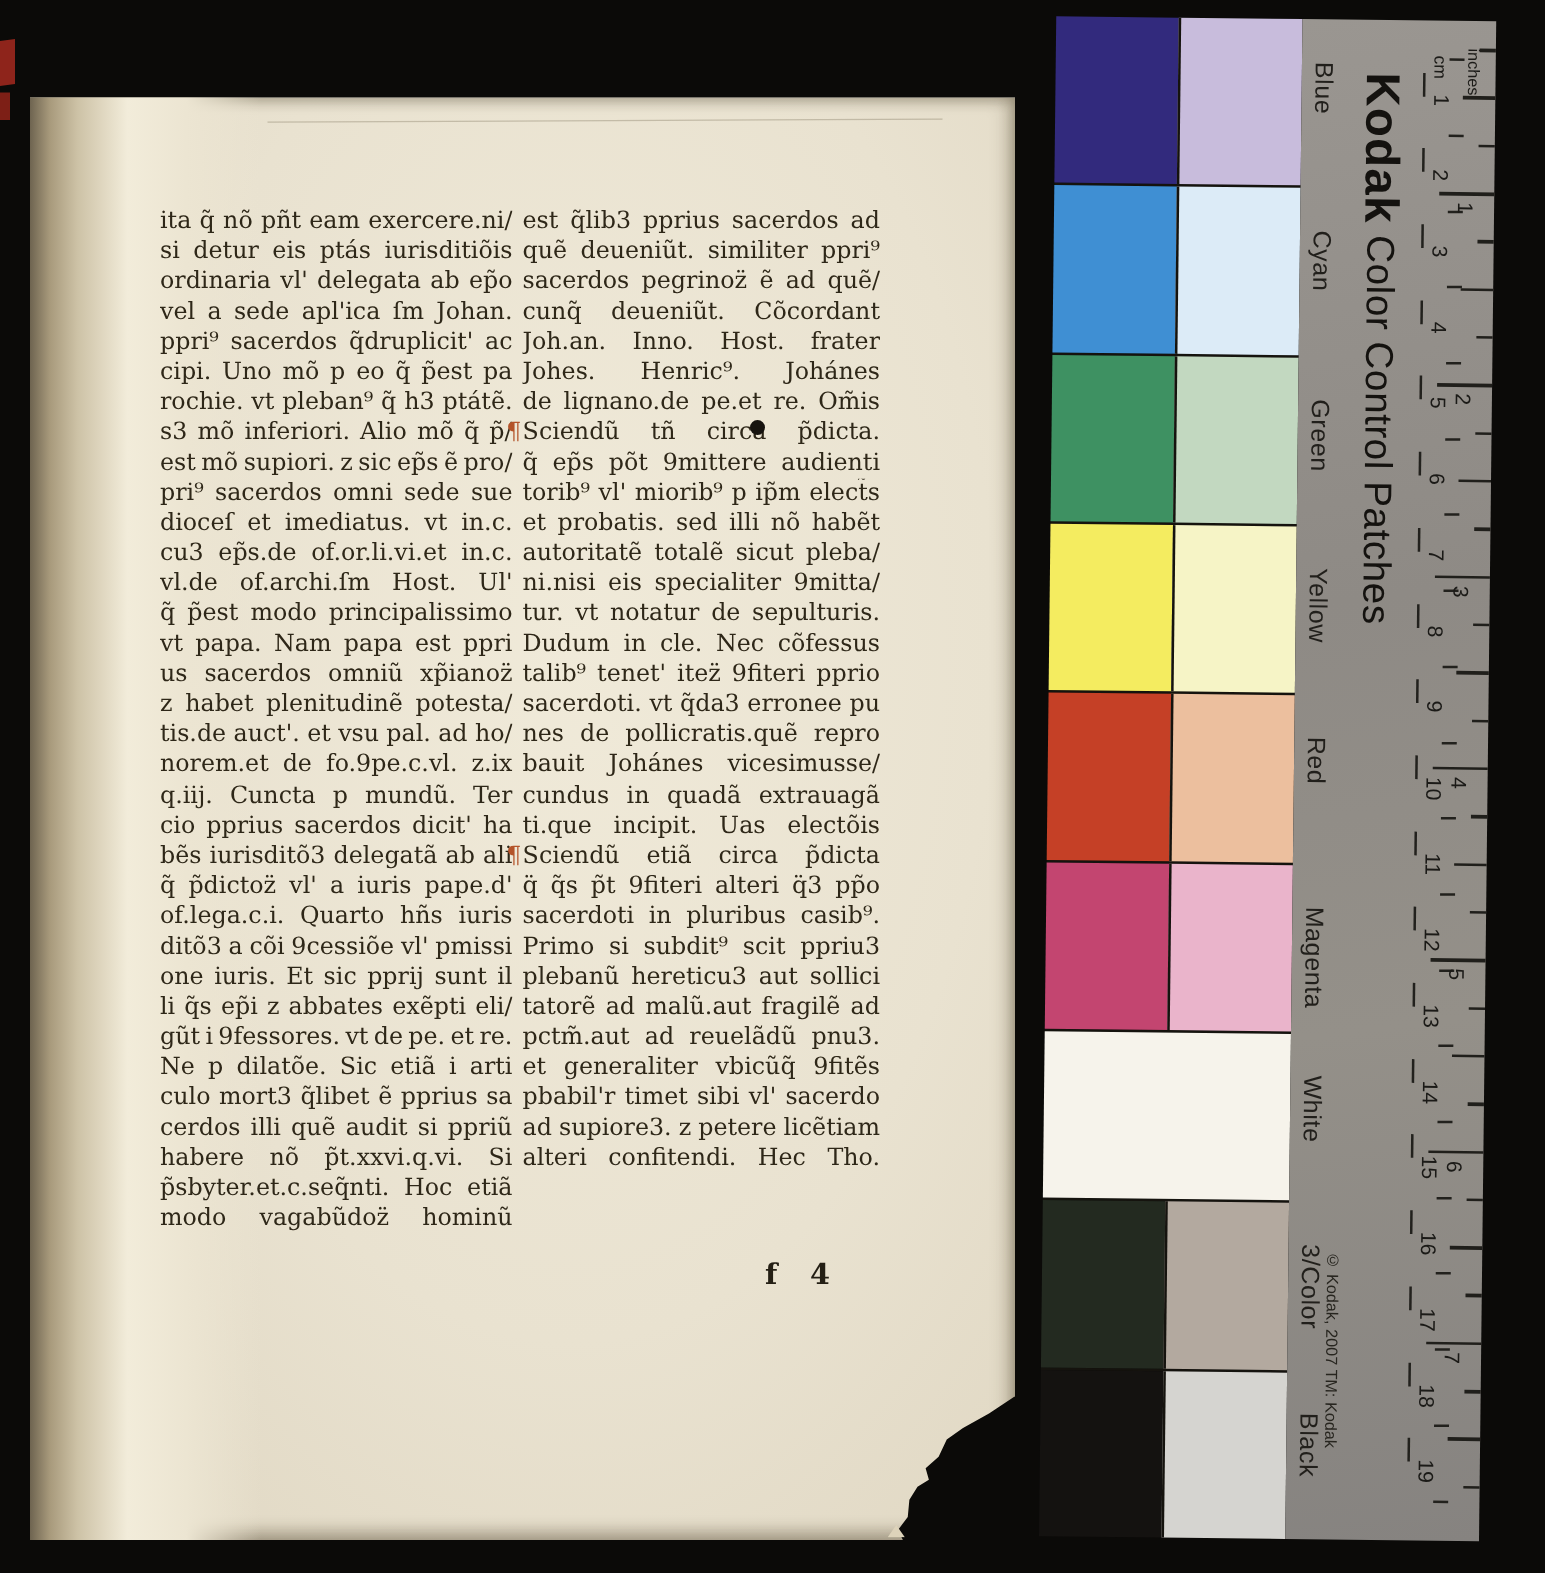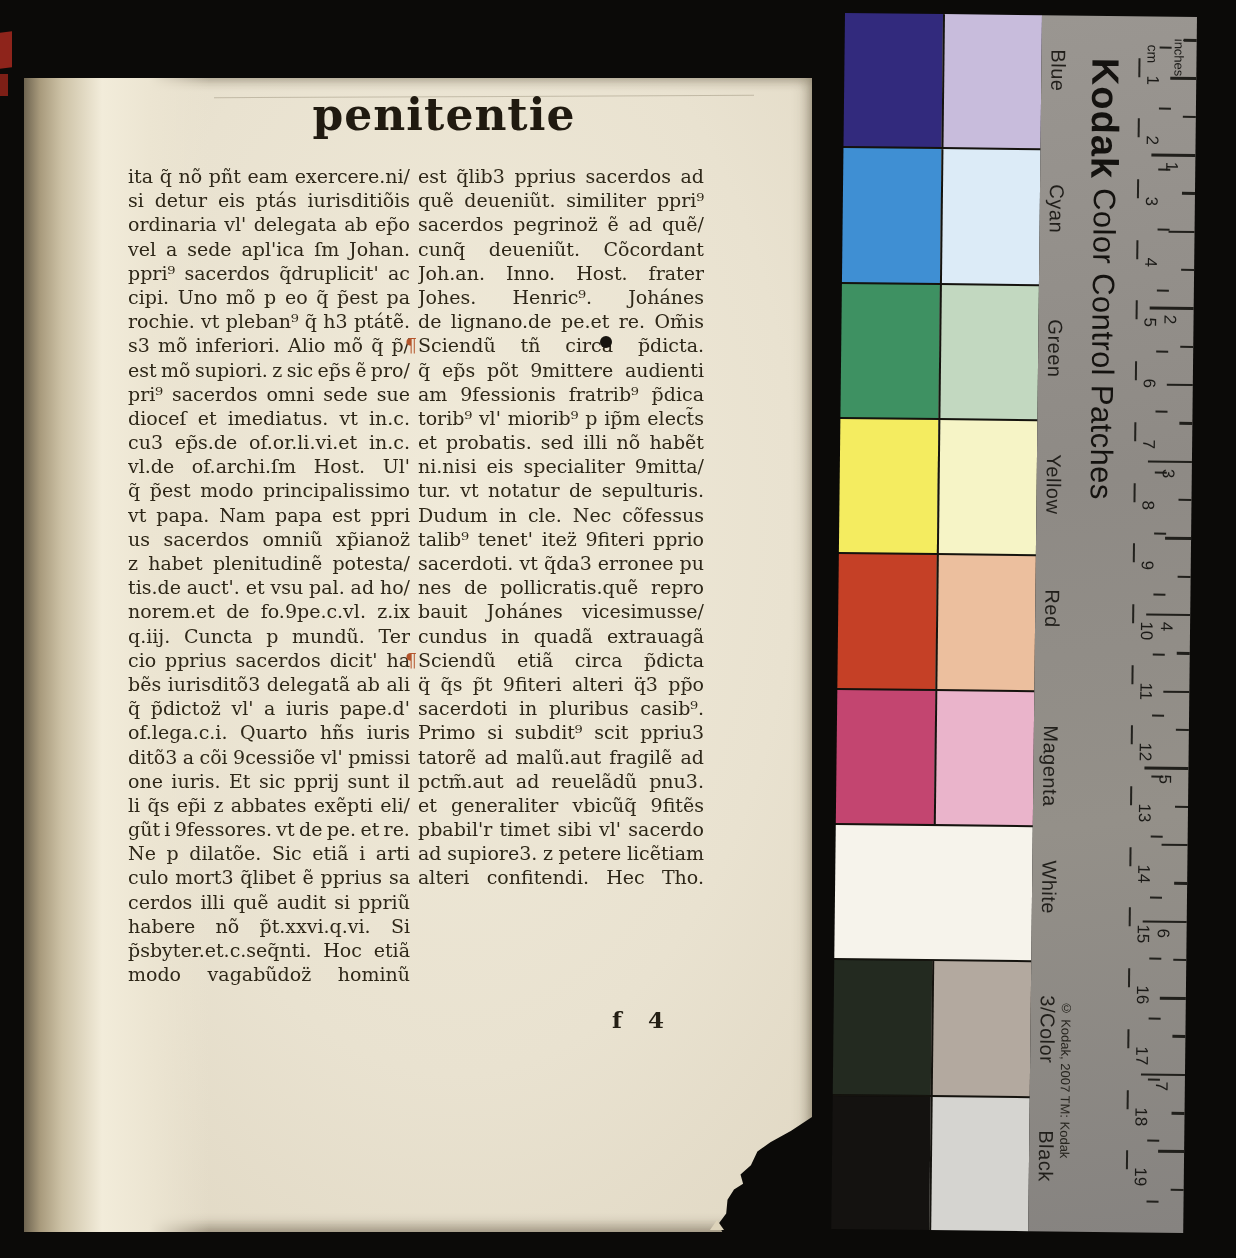--- a/index.html
+++ b/index.html
@@ -100,21 +100,20 @@
 <body>
 
 <div class="stage">
 
   <div class="spine-mark m1"></div>
   <div class="spine-mark m2"></div>
 
   <div class="page">
     <div class="gutter-shadow"></div>
     <div class="crease-line"></div>
-    <div class="page-title">penitentie</div>
     <div class="col col-left" id="col-left">
         <div class="line"><span>ita</span><span>q̃</span><span>nõ</span><span>pñt</span><span>eam</span><span>exercere.ni/</span></div>
         <div class="line"><span>si</span><span>detur</span><span>eis</span><span>ptás</span><span>iurisditiõis</span></div>
         <div class="line"><span>ordinaria</span><span>vl'</span><span>delegata</span><span>ab</span><span>ep̃o</span></div>
         <div class="line"><span>vel</span><span>a</span><span>sede</span><span>apl'ica</span><span>ſm</span><span>Johan.</span></div>
         <div class="line"><span>ppri⁹</span><span>sacerdos</span><span>q̃druplicit'</span><span>ac</span></div>
         <div class="line"><span>cipi.</span><span>Uno</span><span>mõ</span><span>p</span><span>eo</span><span>q̃</span><span>p̃est</span><span>pa</span></div>
         <div class="line"><span>rochie.</span><span>vt</span><span>pleban⁹</span><span>q̃</span><span>h3</span><span>ptátẽ.</span></div>
         <div class="line"><span>s3</span><span>mõ</span><span>inferiori.</span><span>Alio</span><span>mõ</span><span>q̃</span><span>p̃/</span></div>
         <div class="line"><span>est</span><span>mõ</span><span>supiori.</span><span>z</span><span>sic</span><span>ep̃s</span><span>ẽ</span><span>pro/</span></div>
@@ -147,35 +146,37 @@
     <div class="col col-right" id="col-right">
         <div class="line"><span>est</span><span>q̃lib3</span><span>pprius</span><span>sacerdos</span><span>ad</span></div>
         <div class="line"><span>quẽ</span><span>deueniũt.</span><span>similiter</span><span>ppri⁹</span></div>
         <div class="line"><span>sacerdos</span><span>pegrinoz̈</span><span>ẽ</span><span>ad</span><span>quẽ/</span></div>
         <div class="line"><span>cunq̃</span><span>deueniũt.</span><span>Cõcordant</span></div>
         <div class="line"><span>Joh.an.</span><span>Inno.</span><span>Host.</span><span>frater</span></div>
         <div class="line"><span>Johes.</span><span>Henric⁹.</span><span>Johánes</span></div>
         <div class="line"><span>de</span><span>lignano.de</span><span>pe.et</span><span>re.</span><span>Om̃is</span></div>
         <div class="line rubric-line"><span><span class="rubric">¶</span>Sciendũ</span><span>tñ</span><span>circa</span><span>p̃dicta.</span></div>
         <div class="line"><span>q̃</span><span>ep̃s</span><span>põt</span><span>9mittere</span><span>audienti</span></div>
-        <div class="line"><span>am</span><span>9fessionis</span><span>fratrib⁹</span><span>p̃dica</span></div>
         <div class="line"><span>torib⁹</span><span>vl'</span><span>miorib⁹</span><span>p</span><span>ip̃m</span><span>elect̃s</span></div>
         <div class="line"><span>et</span><span>probatis.</span><span>sed</span><span>illi</span><span>nõ</span><span>habẽt</span></div>
+        <div class="line"><span>autoritatẽ</span><span>totalẽ</span><span>sicut</span><span>pleba/</span></div>
         <div class="line"><span>ni.nisi</span><span>eis</span><span>specialiter</span><span>9mitta/</span></div>
         <div class="line"><span>tur.</span><span>vt</span><span>notatur</span><span>de</span><span>sepulturis.</span></div>
         <div class="line"><span>Dudum</span><span>in</span><span>cle.</span><span>Nec</span><span>cõfessus</span></div>
         <div class="line"><span>talib⁹</span><span>tenet'</span><span>itez̈</span><span>9fiteri</span><span>pprio</span></div>
         <div class="line"><span>sacerdoti.</span><span>vt</span><span>q̃da3</span><span>erronee</span><span>pu</span></div>
         <div class="line"><span>nes</span><span>de</span><span>pollicratis.quẽ</span><span>repro</span></div>
         <div class="line"><span>bauit</span><span>Johánes</span><span>vicesimusse/</span></div>
         <div class="line"><span>cundus</span><span>in</span><span>quadã</span><span>extrauagã</span></div>
+        <div class="line"><span>ti.que</span><span>incipit.</span><span>Uas</span><span>electõis</span></div>
         <div class="line rubric-line"><span><span class="rubric">¶</span>Sciendũ</span><span>etiã</span><span>circa</span><span>p̃dicta</span></div>
         <div class="line"><span>q̈</span><span>q̃s</span><span>p̃t</span><span>9fiteri</span><span>alteri</span><span>q̈3</span><span>pp̃o</span></div>
         <div class="line"><span>sacerdoti</span><span>in</span><span>pluribus</span><span>casib⁹.</span></div>
         <div class="line"><span>Primo</span><span>si</span><span>subdit⁹</span><span>scit</span><span>ppriu3</span></div>
+        <div class="line"><span>plebanũ</span><span>hereticu3</span><span>aut</span><span>sollici</span></div>
         <div class="line"><span>tatorẽ</span><span>ad</span><span>malũ.aut</span><span>fragilẽ</span><span>ad</span></div>
         <div class="line"><span>pctm̃.aut</span><span>ad</span><span>reuelãdũ</span><span>pnu3.</span></div>
         <div class="line"><span>et</span><span>generaliter</span><span>vbicũq̃</span><span>9fitẽs</span></div>
         <div class="line"><span>pbabil'r</span><span>timet</span><span>sibi</span><span>vl'</span><span>sacerdo</span></div>
         <div class="line"><span>ad</span><span>supiore3.</span><span>z</span><span>petere</span><span>licẽtiam</span></div>
         <div class="line"><span>alteri</span><span>confitendi.</span><span>Hec</span><span>Tho.</span></div>
       </div>
     <div class="ink-blot"></div>
     <div class="signature-mark">f 4</div>
     <div class="torn-corner"></div>

